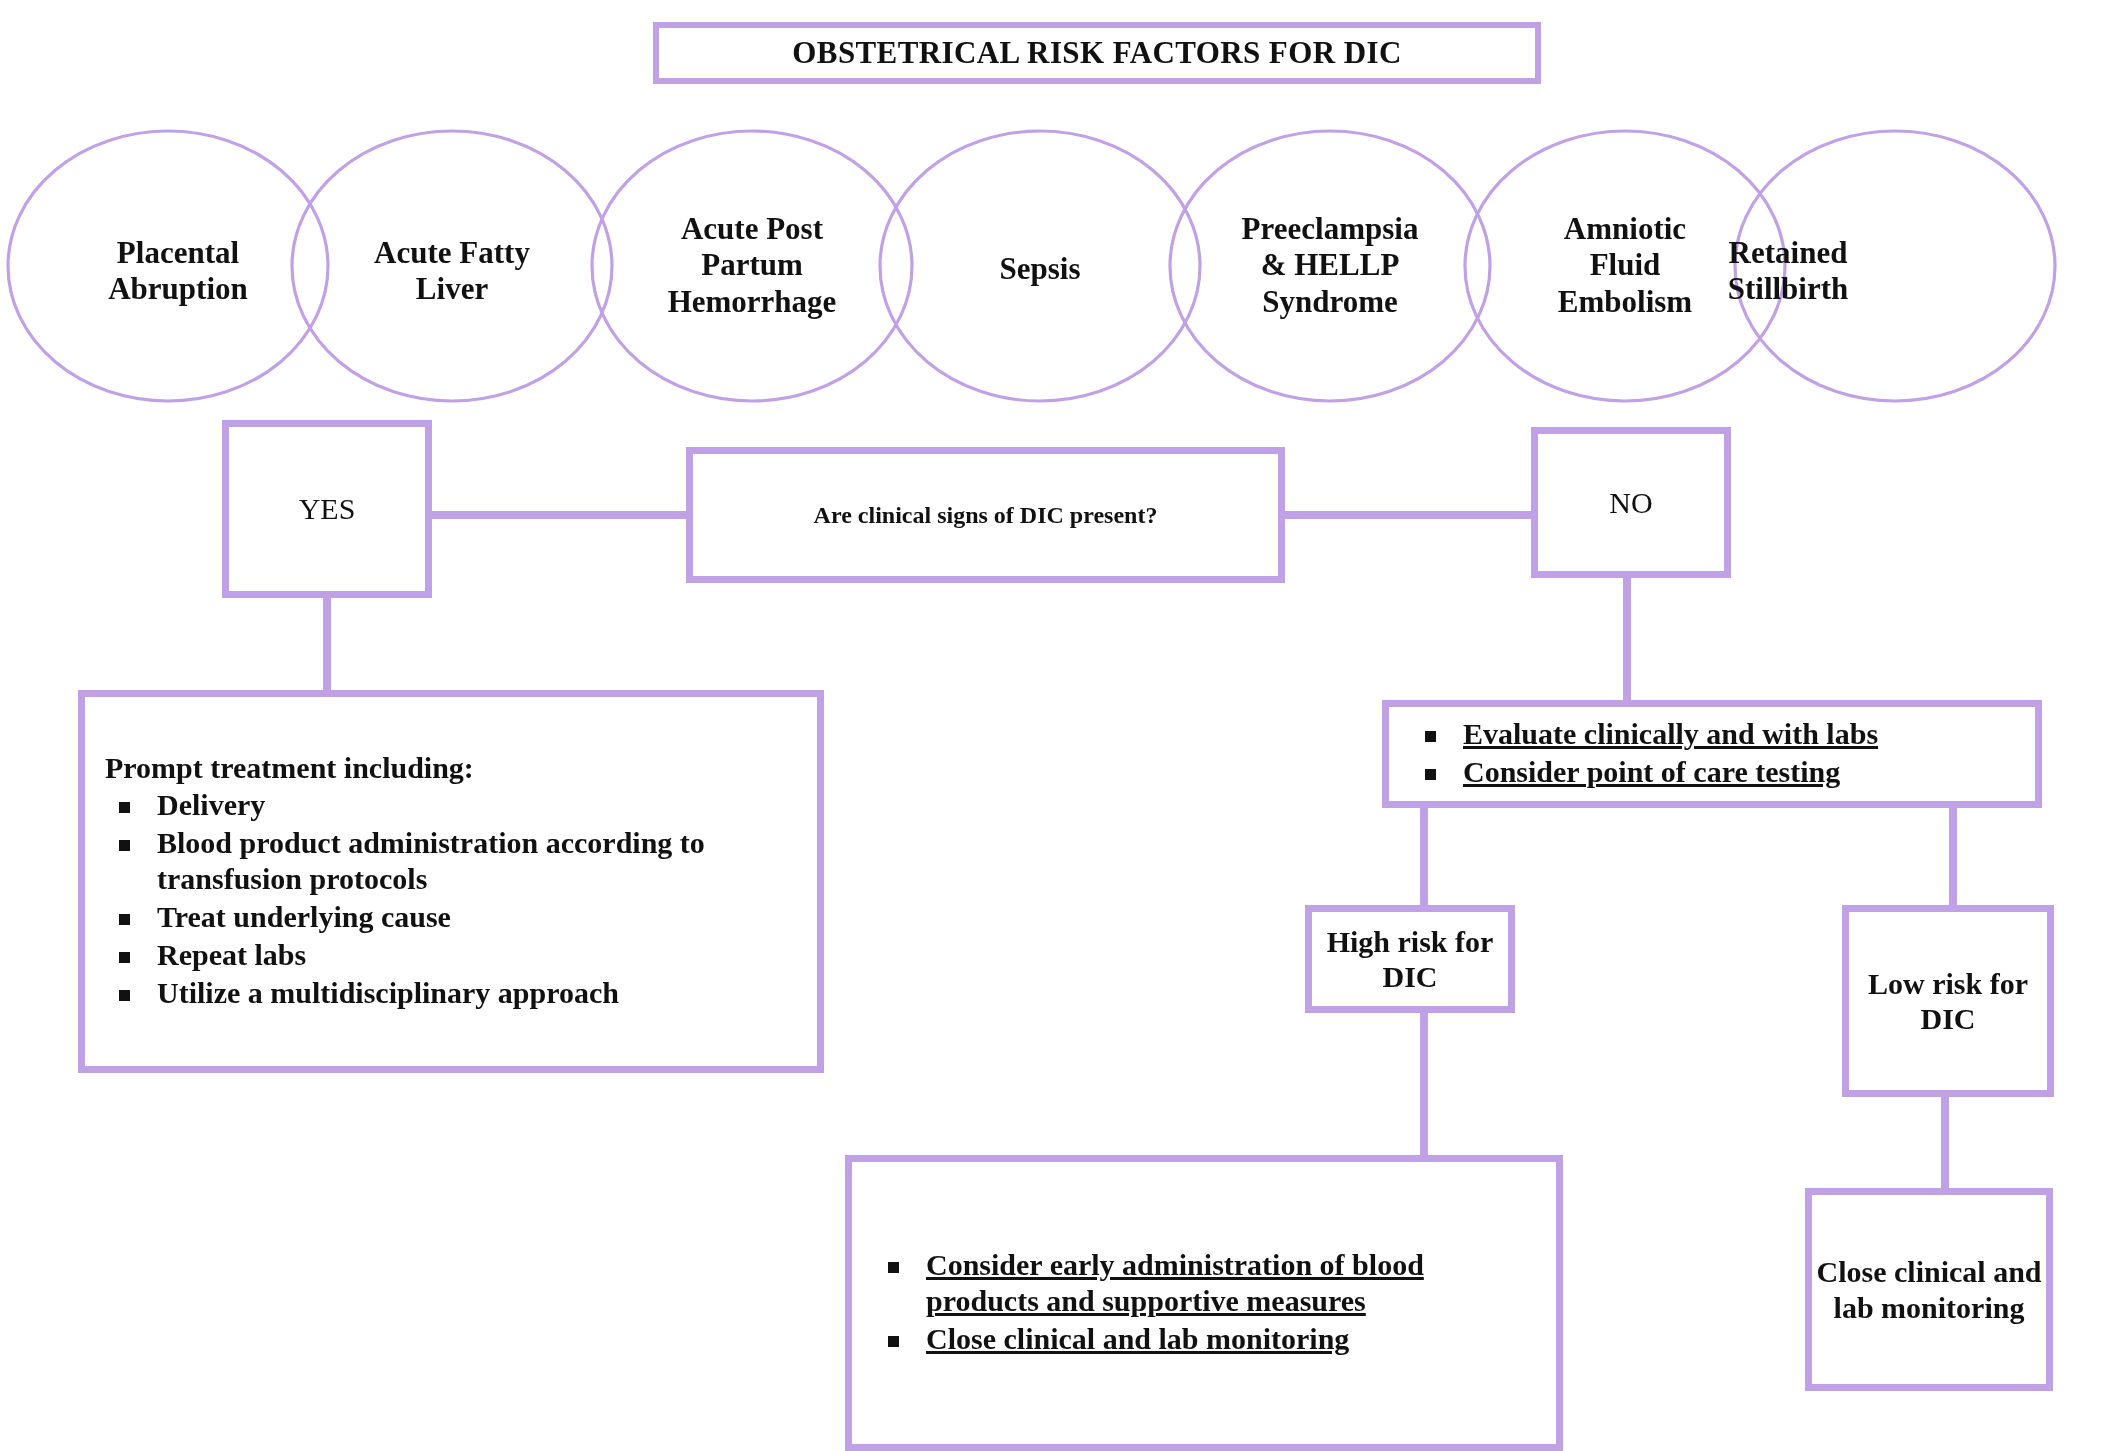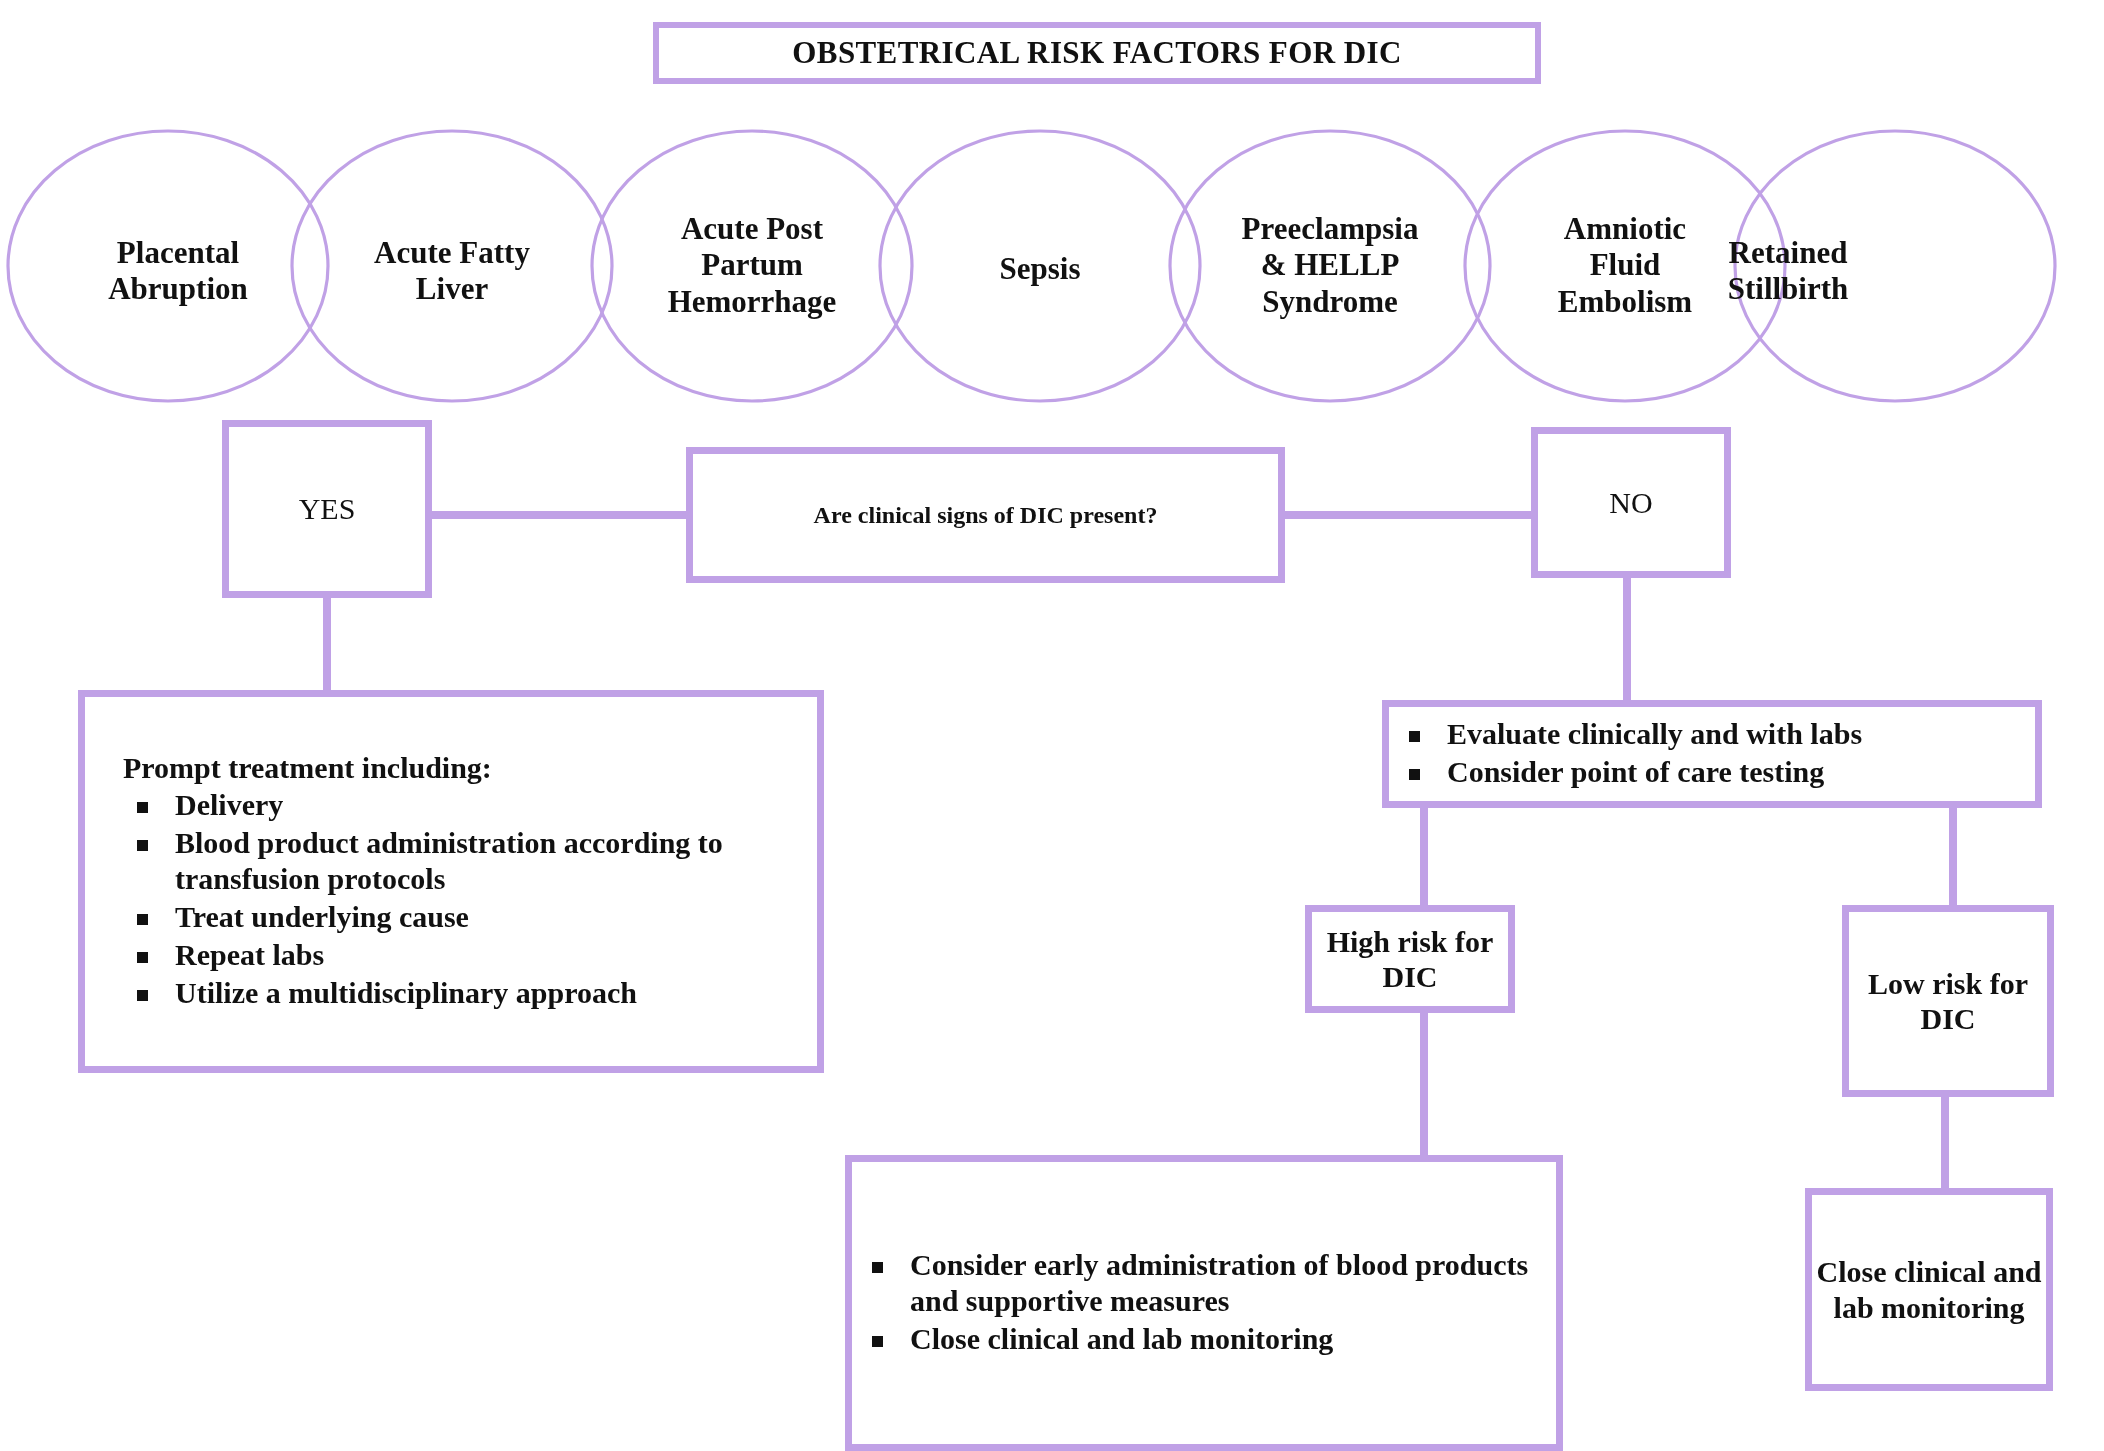--- a/index.html
+++ b/index.html
@@ -89,22 +89,22 @@
     top: 15px;
     width: 11px;
     height: 11px;
     background: #111111;
   }
   .lead {
     font-size: 30px;
     font-weight: bold;
     margin: 0 0 2px 0;
   }
-  .pad-l { padding-left: 38px; padding-right: 14px; }
-  .pad-m { padding-left: 6px; padding-right: 12px; }
+  .pad-l { padding-left: 20px; padding-right: 14px; }
+  .pad-m { padding-left: 22px; padding-right: 12px; text-decoration: underline; }
 </style>
 </head>
 <body>
 
 <div id="canvas">
 
   <svg class="layer" viewBox="0 0 2104 1451" xmlns="http://www.w3.org/2000/svg">
     <g fill="none" stroke="#c0a1e6" stroke-width="3.2">
       <ellipse cx="168" cy="266" rx="160" ry="135"></ellipse>
       <ellipse cx="452" cy="266" rx="160" ry="135"></ellipse>

